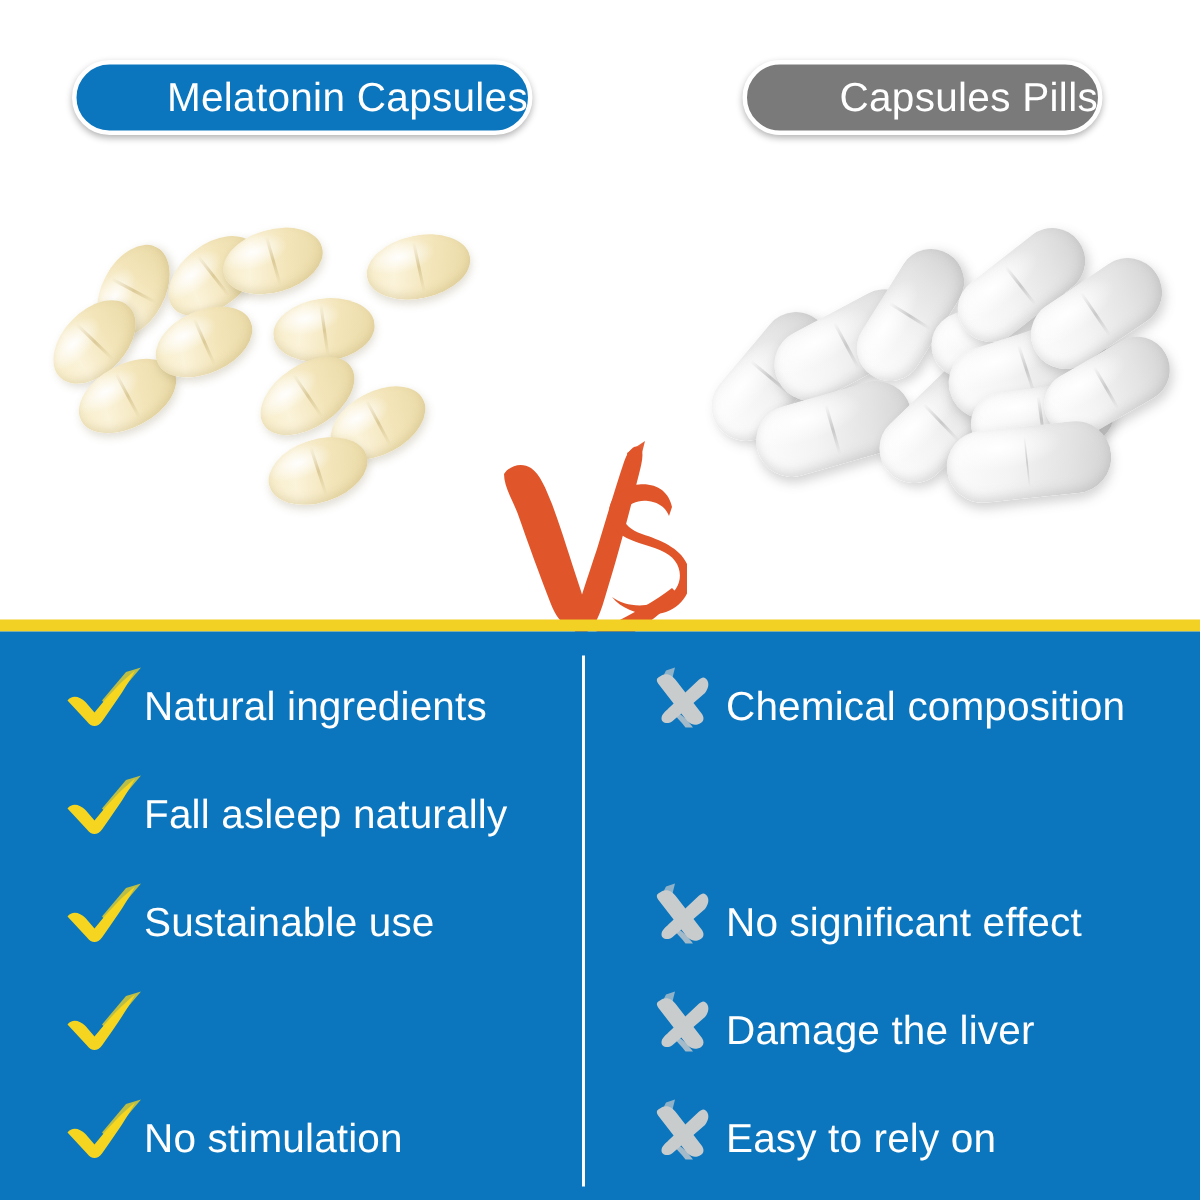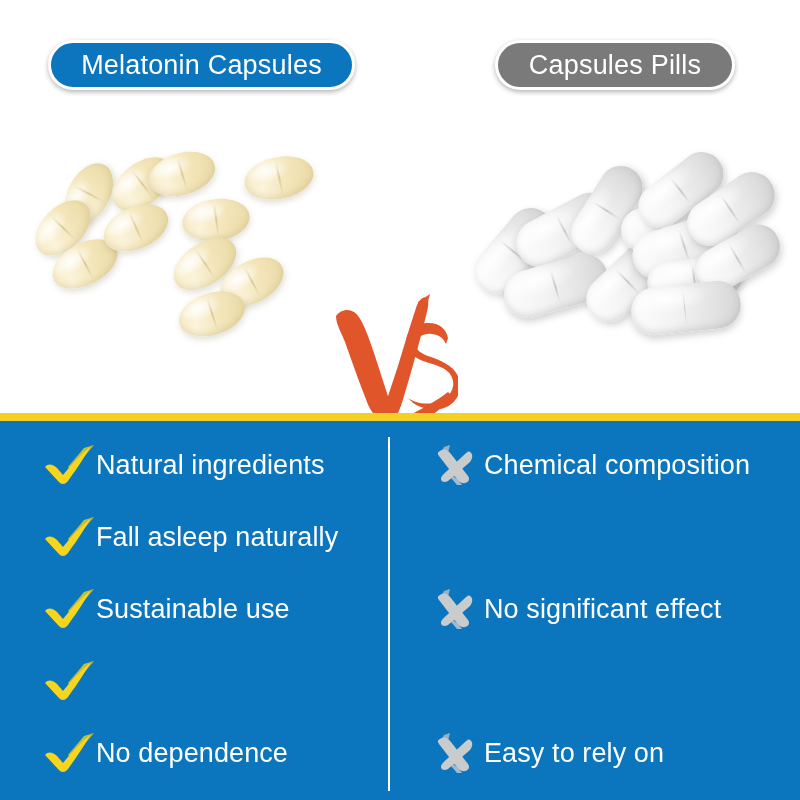--- a/index.html
+++ b/index.html
@@ -9,21 +9,21 @@
     background:#ffffff;
     font-family:"Liberation Sans", sans-serif;
     overflow:hidden;
   }
   .page { position:relative; width:800px; height:800px; background:#ffffff; }
 
   
   .header-row { position:absolute; top:0; left:0; width:800px; height:110px; }
   .pill {
     position:absolute;
-    display:flex; align-items:center; justify-content:center;
+    display:flex; align-items:center; justify-content:flex-end;
     border-radius:999px;
     color:#ffffff;
     font-size:27px;
     letter-spacing:0.2px;
     white-space:nowrap;
     border:3px solid #ffffff;
     box-shadow:0 2px 5px rgba(0,0,0,0.30);
   }
   .pill-left  { left:48px;  top:40px; width:307px; height:50px; background:#0b76bd; }
   .pill-right { left:495px; top:40px; width:240px; height:50px; background:#7a7a7a; }
@@ -82,21 +82,21 @@
   .divider {
     position:absolute; left:388px; top:16px; width:2px; height:354px;
     background:#ffffff;
   }
   .col { position:absolute; top:0; height:379px; }
   .col-left  { left:42px;  width:340px; }
   .col-right { left:430px; width:360px; }
 
   .feature-row {
     position:absolute; left:0; height:40px;
-    display:flex; align-items:center;
+    display:flex; align-items:flex-end;
   }
   .feature-row.r0 { top:24px;  }
   .feature-row.r1 { top:96px;  }
   .feature-row.r2 { top:168px; }
   .feature-row.r3 { top:240px; }
   .feature-row.r4 { top:312px; }
 
   .mark { width:54px; height:40px; flex:0 0 54px; }
   .mark svg { width:100%; height:100%; display:block; overflow:visible; }
 
@@ -239,21 +239,21 @@
       </div>
 
       <div class="feature-row r4">
         <span class="mark">
           <svg viewBox="0 0 54 40" xmlns="http://www.w3.org/2000/svg" aria-hidden="true">
             <path d="M3 22 C6 18 11 19 15 23 L21 30 C29 20 38 10 48 2
                      C44 10 36 22 26 36 C23 40 19 40 16 36 Z" fill="#f5d51f"></path>
             <path d="M42 3 L52 0 L30 26 L26 22 Z" fill="#f5d51f" opacity="0.75"></path>
           </svg>
         </span>
-        <span class="feature-text">No dependence</span>
+        <span class="feature-text">No stimulation</span>
       </div>
     </div>
 
     <div class="col col-right">
 
       <div class="feature-row r0">
         <span class="mark">
           <svg viewBox="0 0 54 40" xmlns="http://www.w3.org/2000/svg" aria-hidden="true">
             <g fill="#c9cccd">
               <path d="M10 6 C14 3 18 5 21 9 L38 31 C40 34 39 37 35 38 C31 39 28 36 26 33 L9 11 C7 8 8 7 10 6 Z"></path>
@@ -274,30 +274,43 @@
               <path d="M10 6 C14 3 18 5 21 9 L38 31 C40 34 39 37 35 38 C31 39 28 36 26 33 L9 11 C7 8 8 7 10 6 Z"></path>
               <path d="M40 7 C43 9 43 13 40 17 L18 36 C15 38 11 37 11 34 C11 31 14 29 17 26 L35 9 C37 7 39 6 40 7 Z"></path>
               <path d="M22 30 C26 33 30 37 32 40 L27 40 C24 36 21 33 19 31 Z" opacity="0.8"></path>
               <path d="M14 2 L20 0 L18 8 L12 6 Z" opacity="0.7"></path>
             </g>
           </svg>
         </span>
         <span class="feature-text">No significant effect</span>
       </div>
 
-
-      <div class="feature-row r4">
+      <div class="feature-row r3">
         <span class="mark">
           <svg viewBox="0 0 54 40" xmlns="http://www.w3.org/2000/svg" aria-hidden="true">
             <g fill="#c9cccd">
               <path d="M10 6 C14 3 18 5 21 9 L38 31 C40 34 39 37 35 38 C31 39 28 36 26 33 L9 11 C7 8 8 7 10 6 Z"></path>
               <path d="M40 7 C43 9 43 13 40 17 L18 36 C15 38 11 37 11 34 C11 31 14 29 17 26 L35 9 C37 7 39 6 40 7 Z"></path>
               <path d="M22 30 C26 33 30 37 32 40 L27 40 C24 36 21 33 19 31 Z" opacity="0.8"></path>
               <path d="M14 2 L20 0 L18 8 L12 6 Z" opacity="0.7"></path>
             </g>
           </svg>
         </span>
+        <span class="feature-text">Damage the liver</span>
+      </div>
+
+      <div class="feature-row r4">
+        <span class="mark">
+          <svg viewBox="0 0 54 40" xmlns="http://www.w3.org/2000/svg" aria-hidden="true">
+            <g fill="#c9cccd">
+              <path d="M10 6 C14 3 18 5 21 9 L38 31 C40 34 39 37 35 38 C31 39 28 36 26 33 L9 11 C7 8 8 7 10 6 Z"></path>
+              <path d="M40 7 C43 9 43 13 40 17 L18 36 C15 38 11 37 11 34 C11 31 14 29 17 26 L35 9 C37 7 39 6 40 7 Z"></path>
+              <path d="M22 30 C26 33 30 37 32 40 L27 40 C24 36 21 33 19 31 Z" opacity="0.8"></path>
+              <path d="M14 2 L20 0 L18 8 L12 6 Z" opacity="0.7"></path>
+            </g>
+          </svg>
+        </span>
         <span class="feature-text">Easy to rely on</span>
       </div>
     </div>
   </div>
 
 </div>
 
 </body></html>

